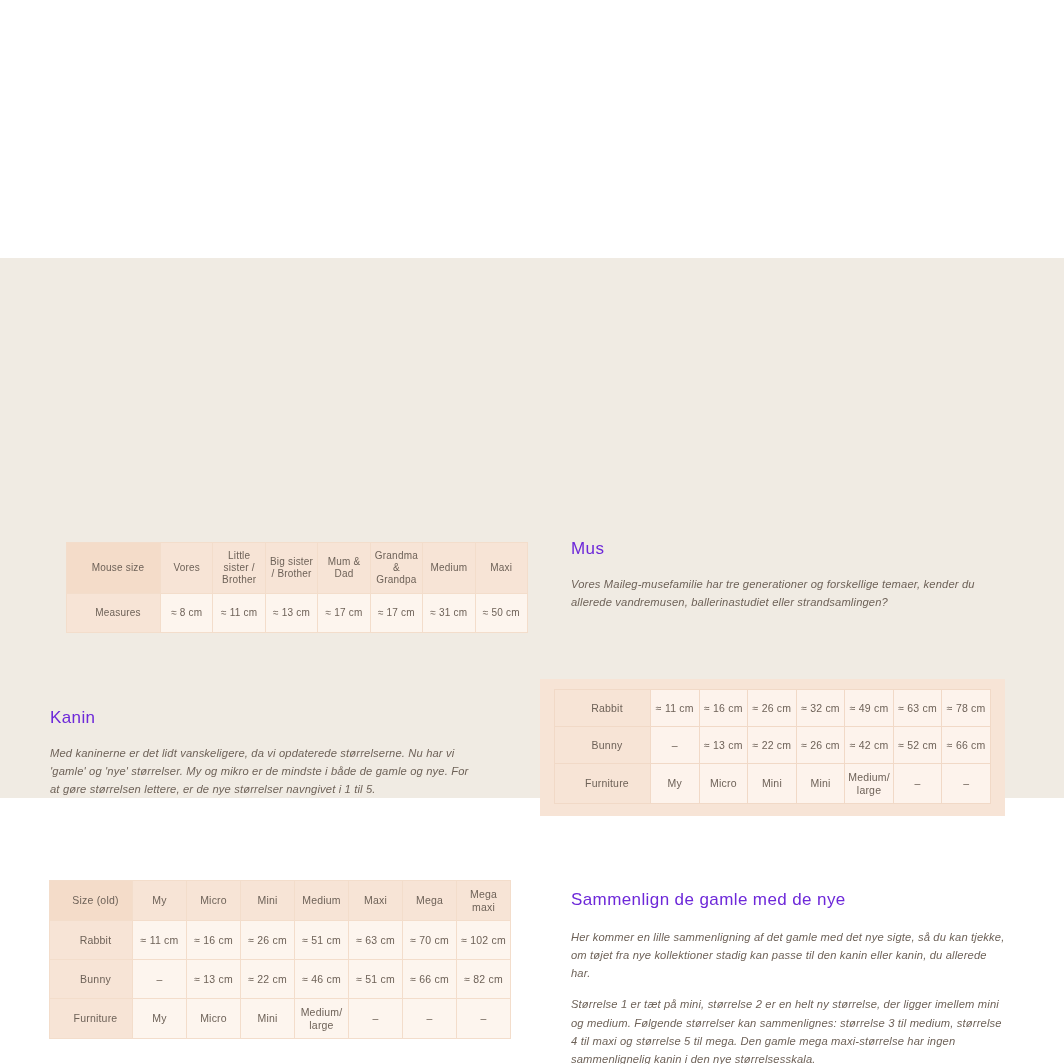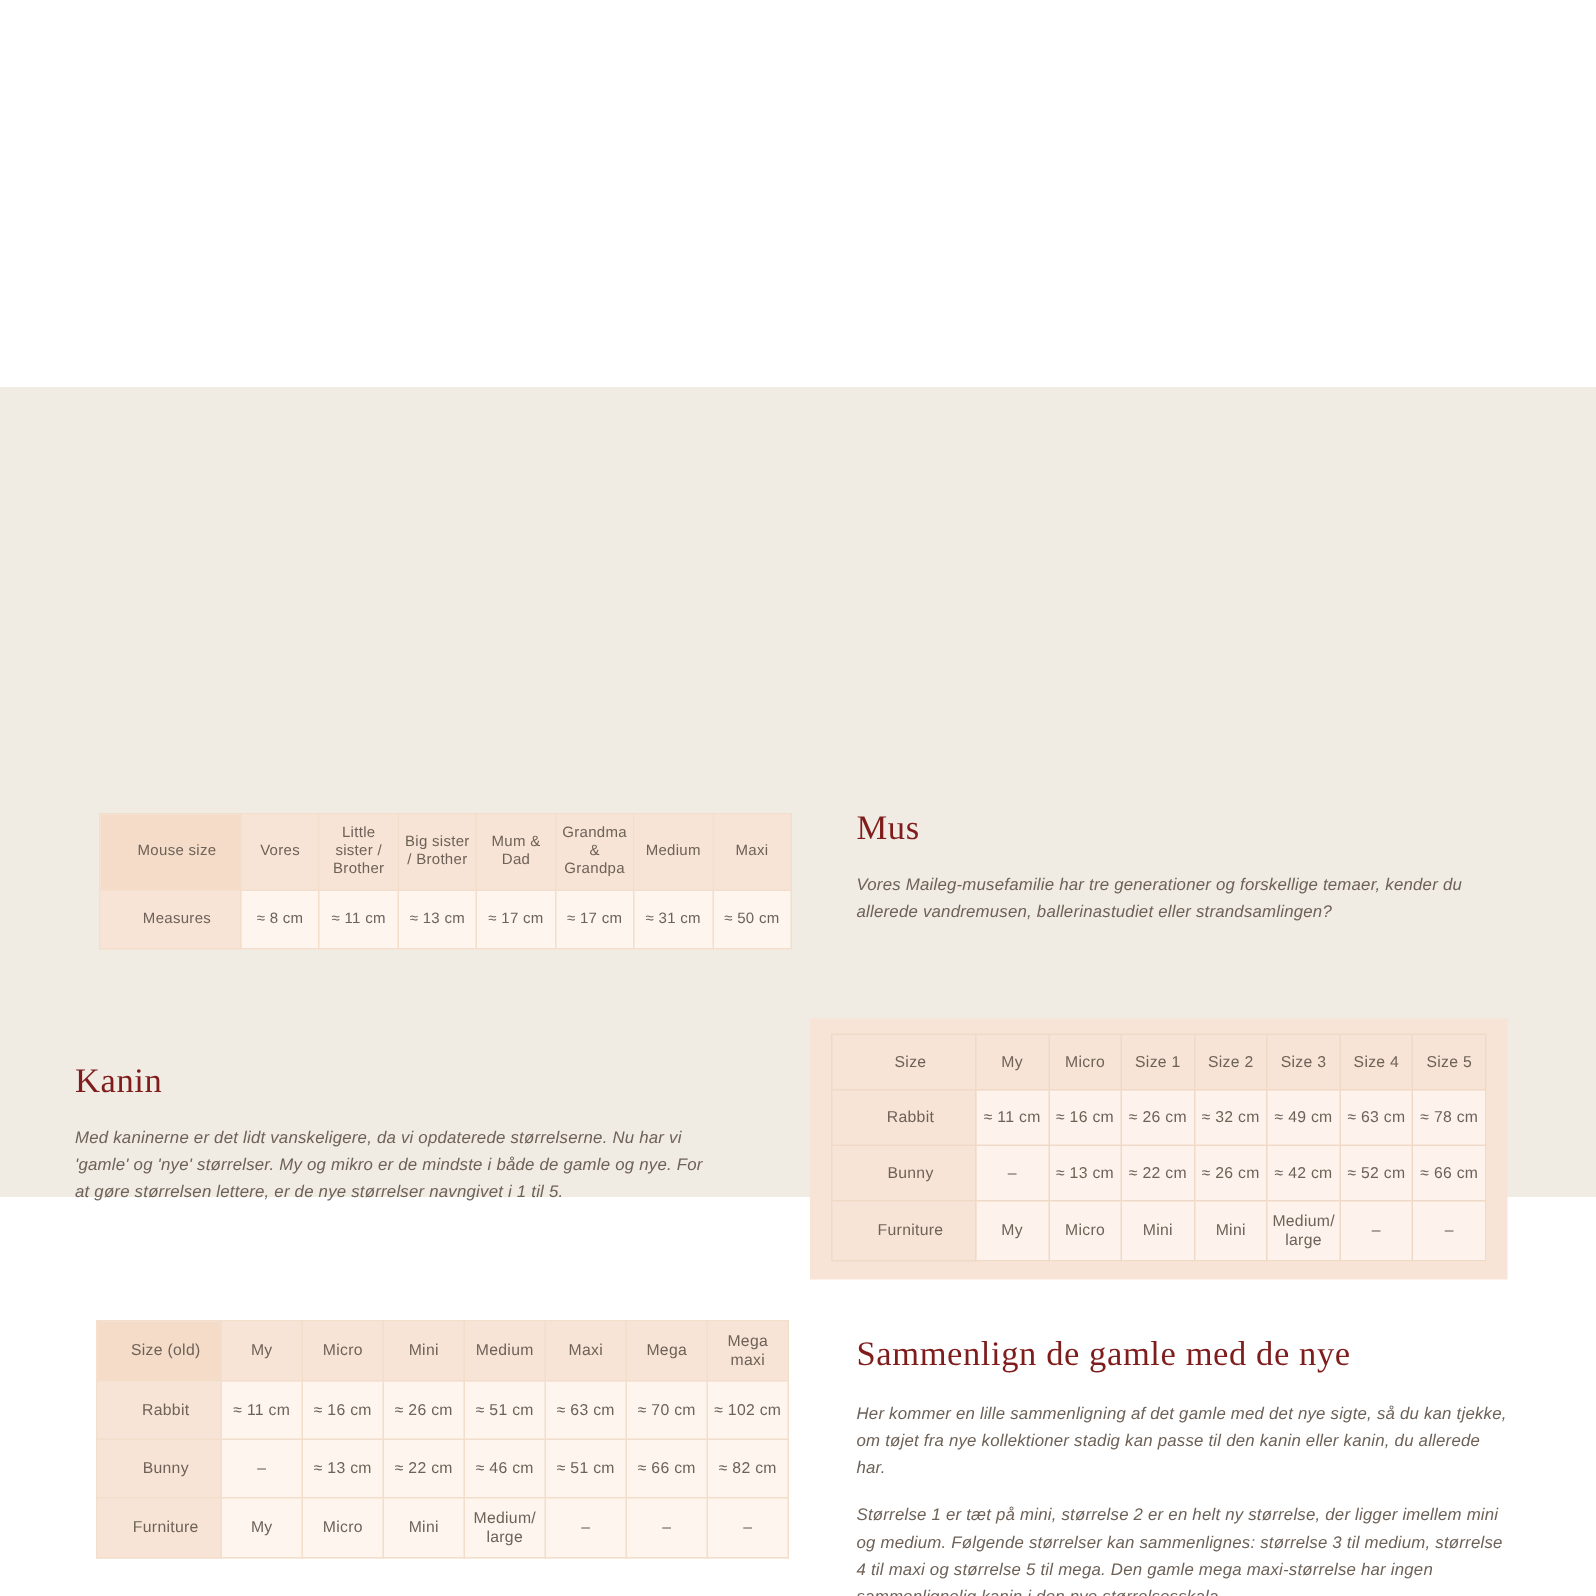--- a/index.html
+++ b/index.html
@@ -66,24 +66,24 @@
   .mouse-wrap .tbl td.rowhead { width: 78px; }
 
   
   .mouse-text {
     position: absolute;
     left: 571px;
     top: 281px;
     width: 420px;
   }
   h2.head {
-    font-family: Liberation Serif, serif;
-    font-size: 23px;
+    font-family: Liberation Sans, sans-serif;
+    font-size: 17px;
     font-weight: 400;
-    color: #7f1d1d;
+    color: #6d28d9;
     margin: 0 0 16px 0;
     letter-spacing: .4px;
   }
   p.body {
     font-size: 11.2px;
     line-height: 1.62;
     margin: 0 0 13px 0;
     color: #6e6258;
     letter-spacing: .15px;
     font-style: italic;
@@ -110,21 +110,21 @@
     background: transparent;
   }
   .new-rabbit .tbl td { height: 22px; border-color: #f1d9c7; background: #fdf3ec;}
   .new-rabbit .tbl td.rowhead { width: 80px; background: #f7e4d6; border-color:#f1d9c7;}
   .new-rabbit .tbl tr.headrow td { background: #f7e4d6; }
   .new-rabbit .tbl tr.headrow td.rowhead { background: #f7e4d6; }
 
   
   .old-tbl-wrap {
     position: absolute;
-    left: 64px;
+    left: 49px;
     top: 622px;
     width: 554px;
   }
   .old-tbl-wrap .tbl { width: 462px; }
   .old-tbl-wrap .tbl td { height: 24px; }
   .old-tbl-wrap .tbl td.rowhead { width: 67px; }
 
   
   .compare-text {
     position: absolute;
@@ -167,30 +167,20 @@
   </div>
 
   <div class="mouse-text">
     <h2 class="head">Mus</h2>
     <p class="body">Vores Maileg-musefamilie har tre generationer og forskellige temaer, kender du allerede vandremusen, ballerinastudiet eller strandsamlingen?</p>
   </div>
 
   <div class="new-rabbit">
     <table class="tbl">
       <tbody>
-          <tr class="headrow">
-        <td class="rowhead">Size</td>
-        <td>My</td>
-        <td>Micro</td>
-        <td>Size 1</td>
-        <td>Size 2</td>
-        <td>Size 3</td>
-        <td>Size 4</td>
-        <td>Size 5</td>
-      </tr>
       <tr>
         <td class="rowhead">Rabbit</td>
         <td>≈ 11 cm</td>
         <td>≈ 16 cm</td>
         <td>≈ 26 cm</td>
         <td>≈ 32 cm</td>
         <td>≈ 49 cm</td>
         <td>≈ 63 cm</td>
         <td>≈ 78 cm</td>
       </tr>

